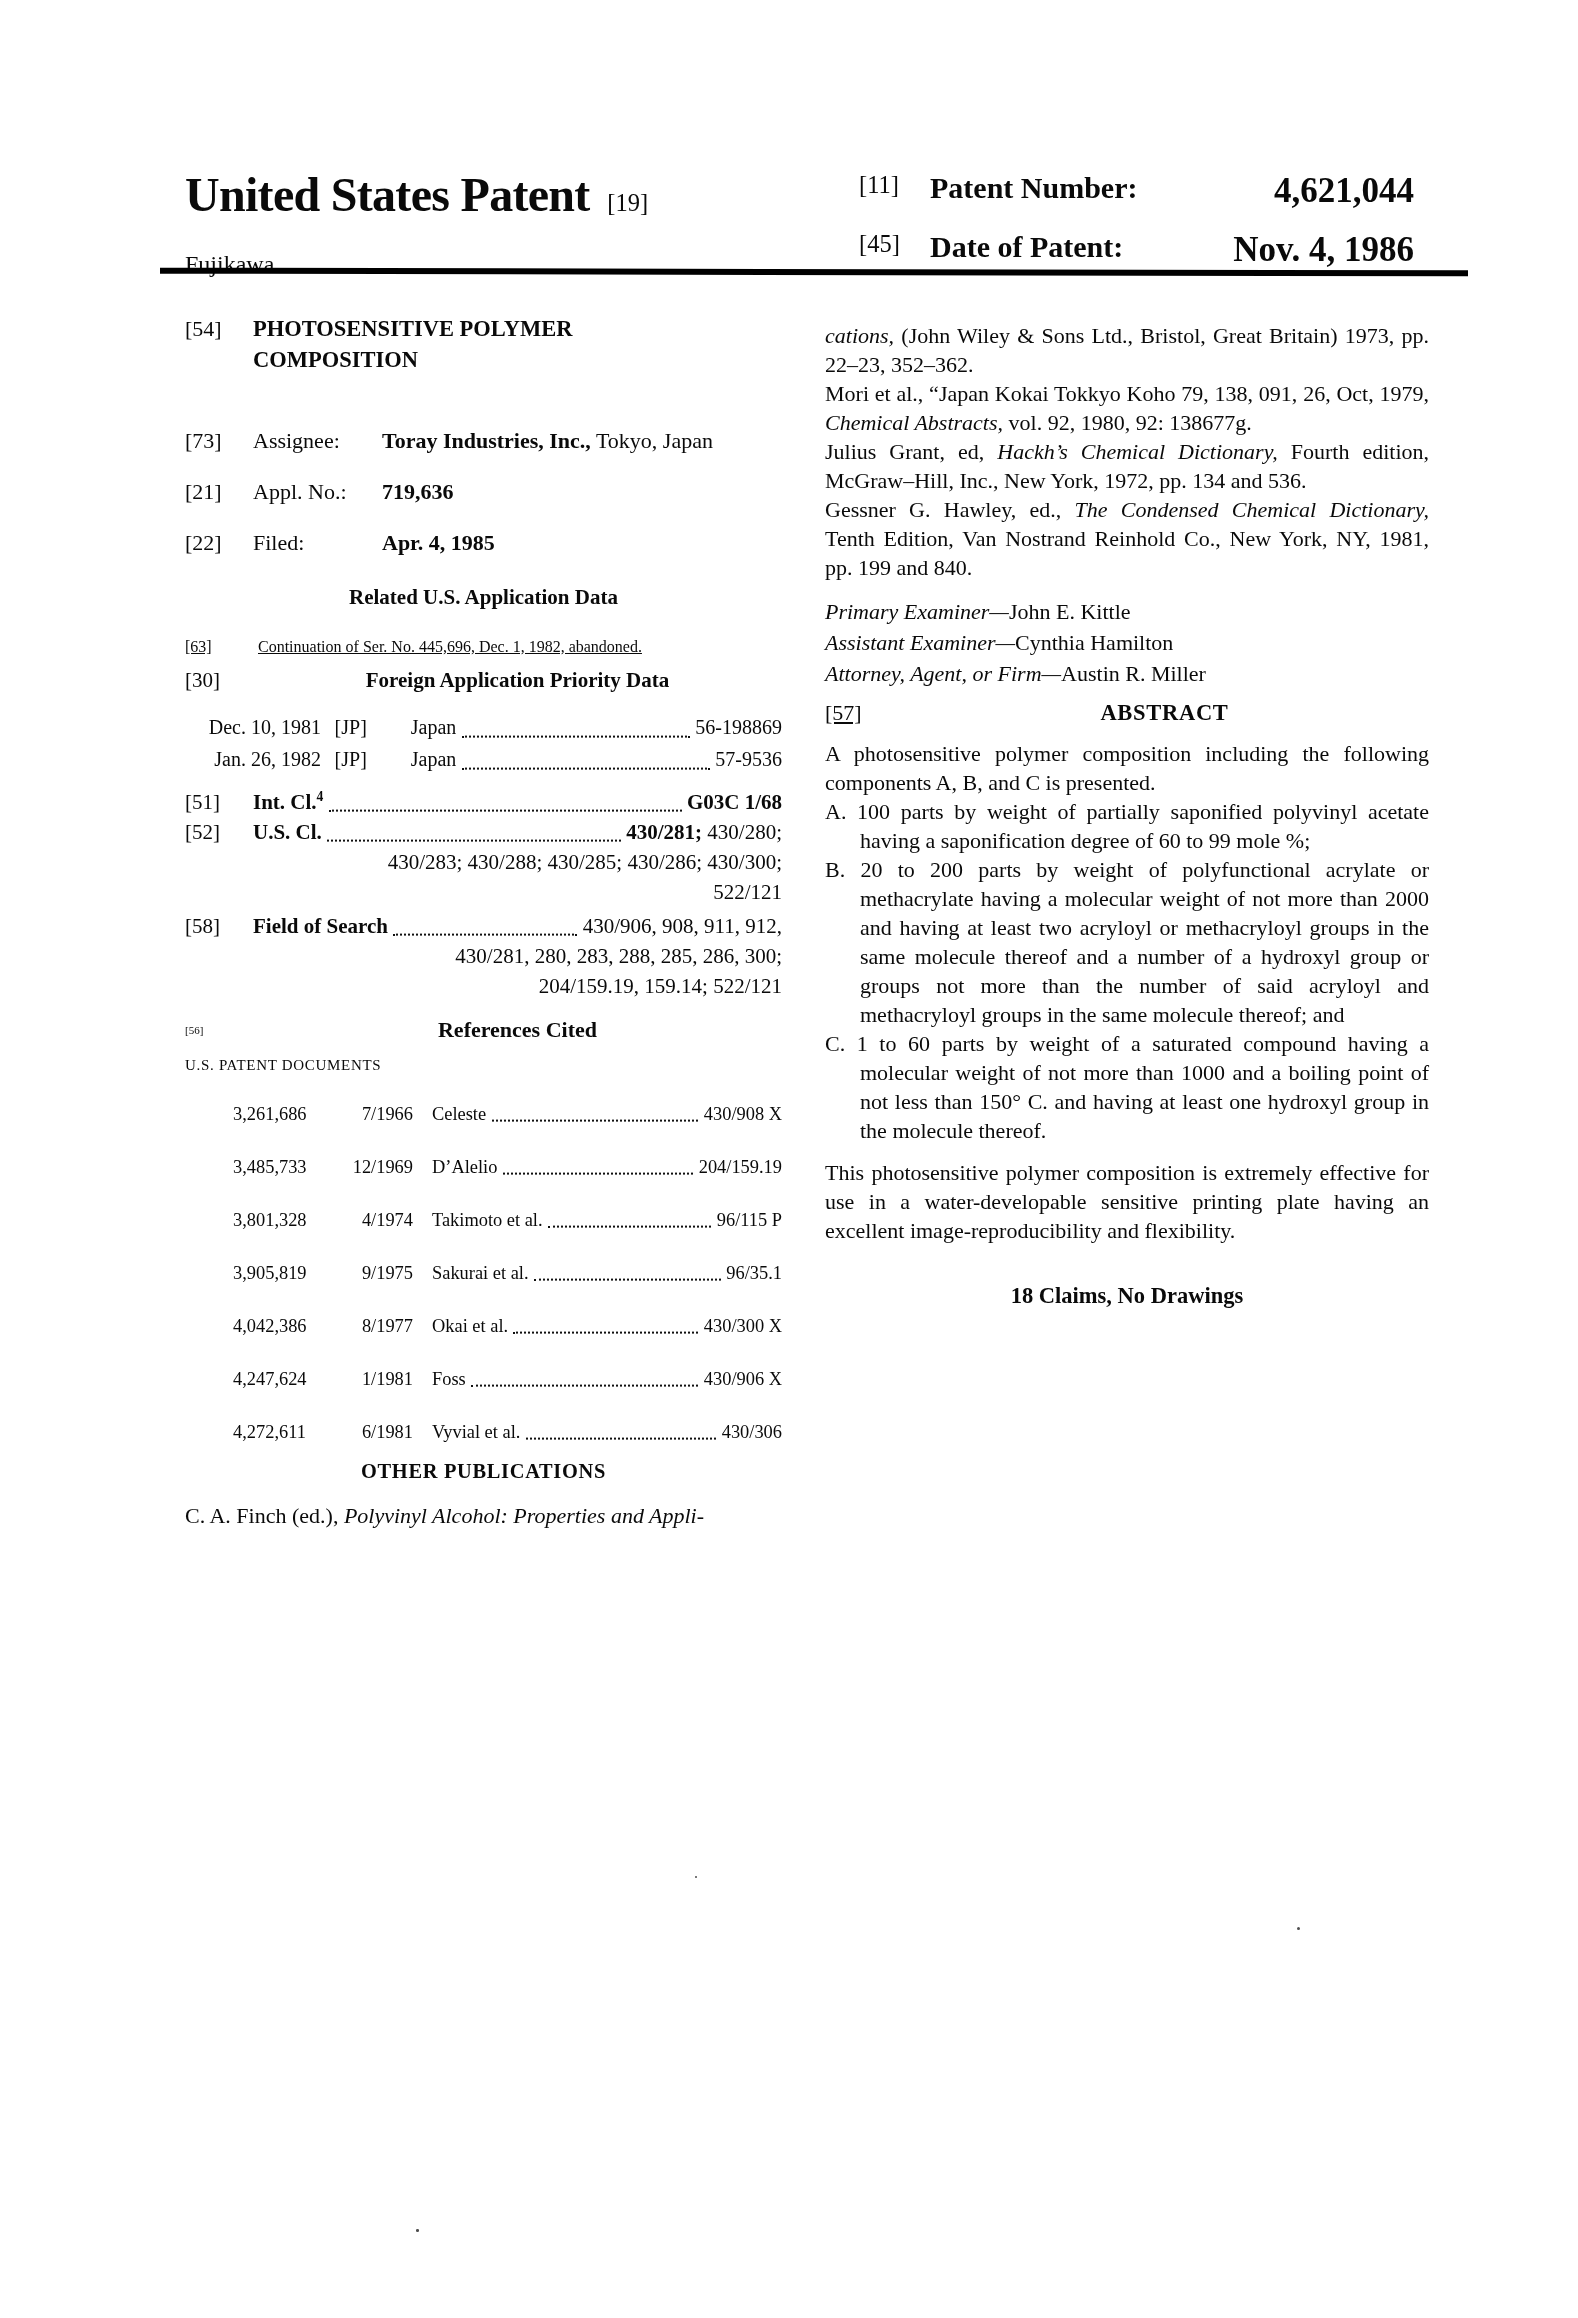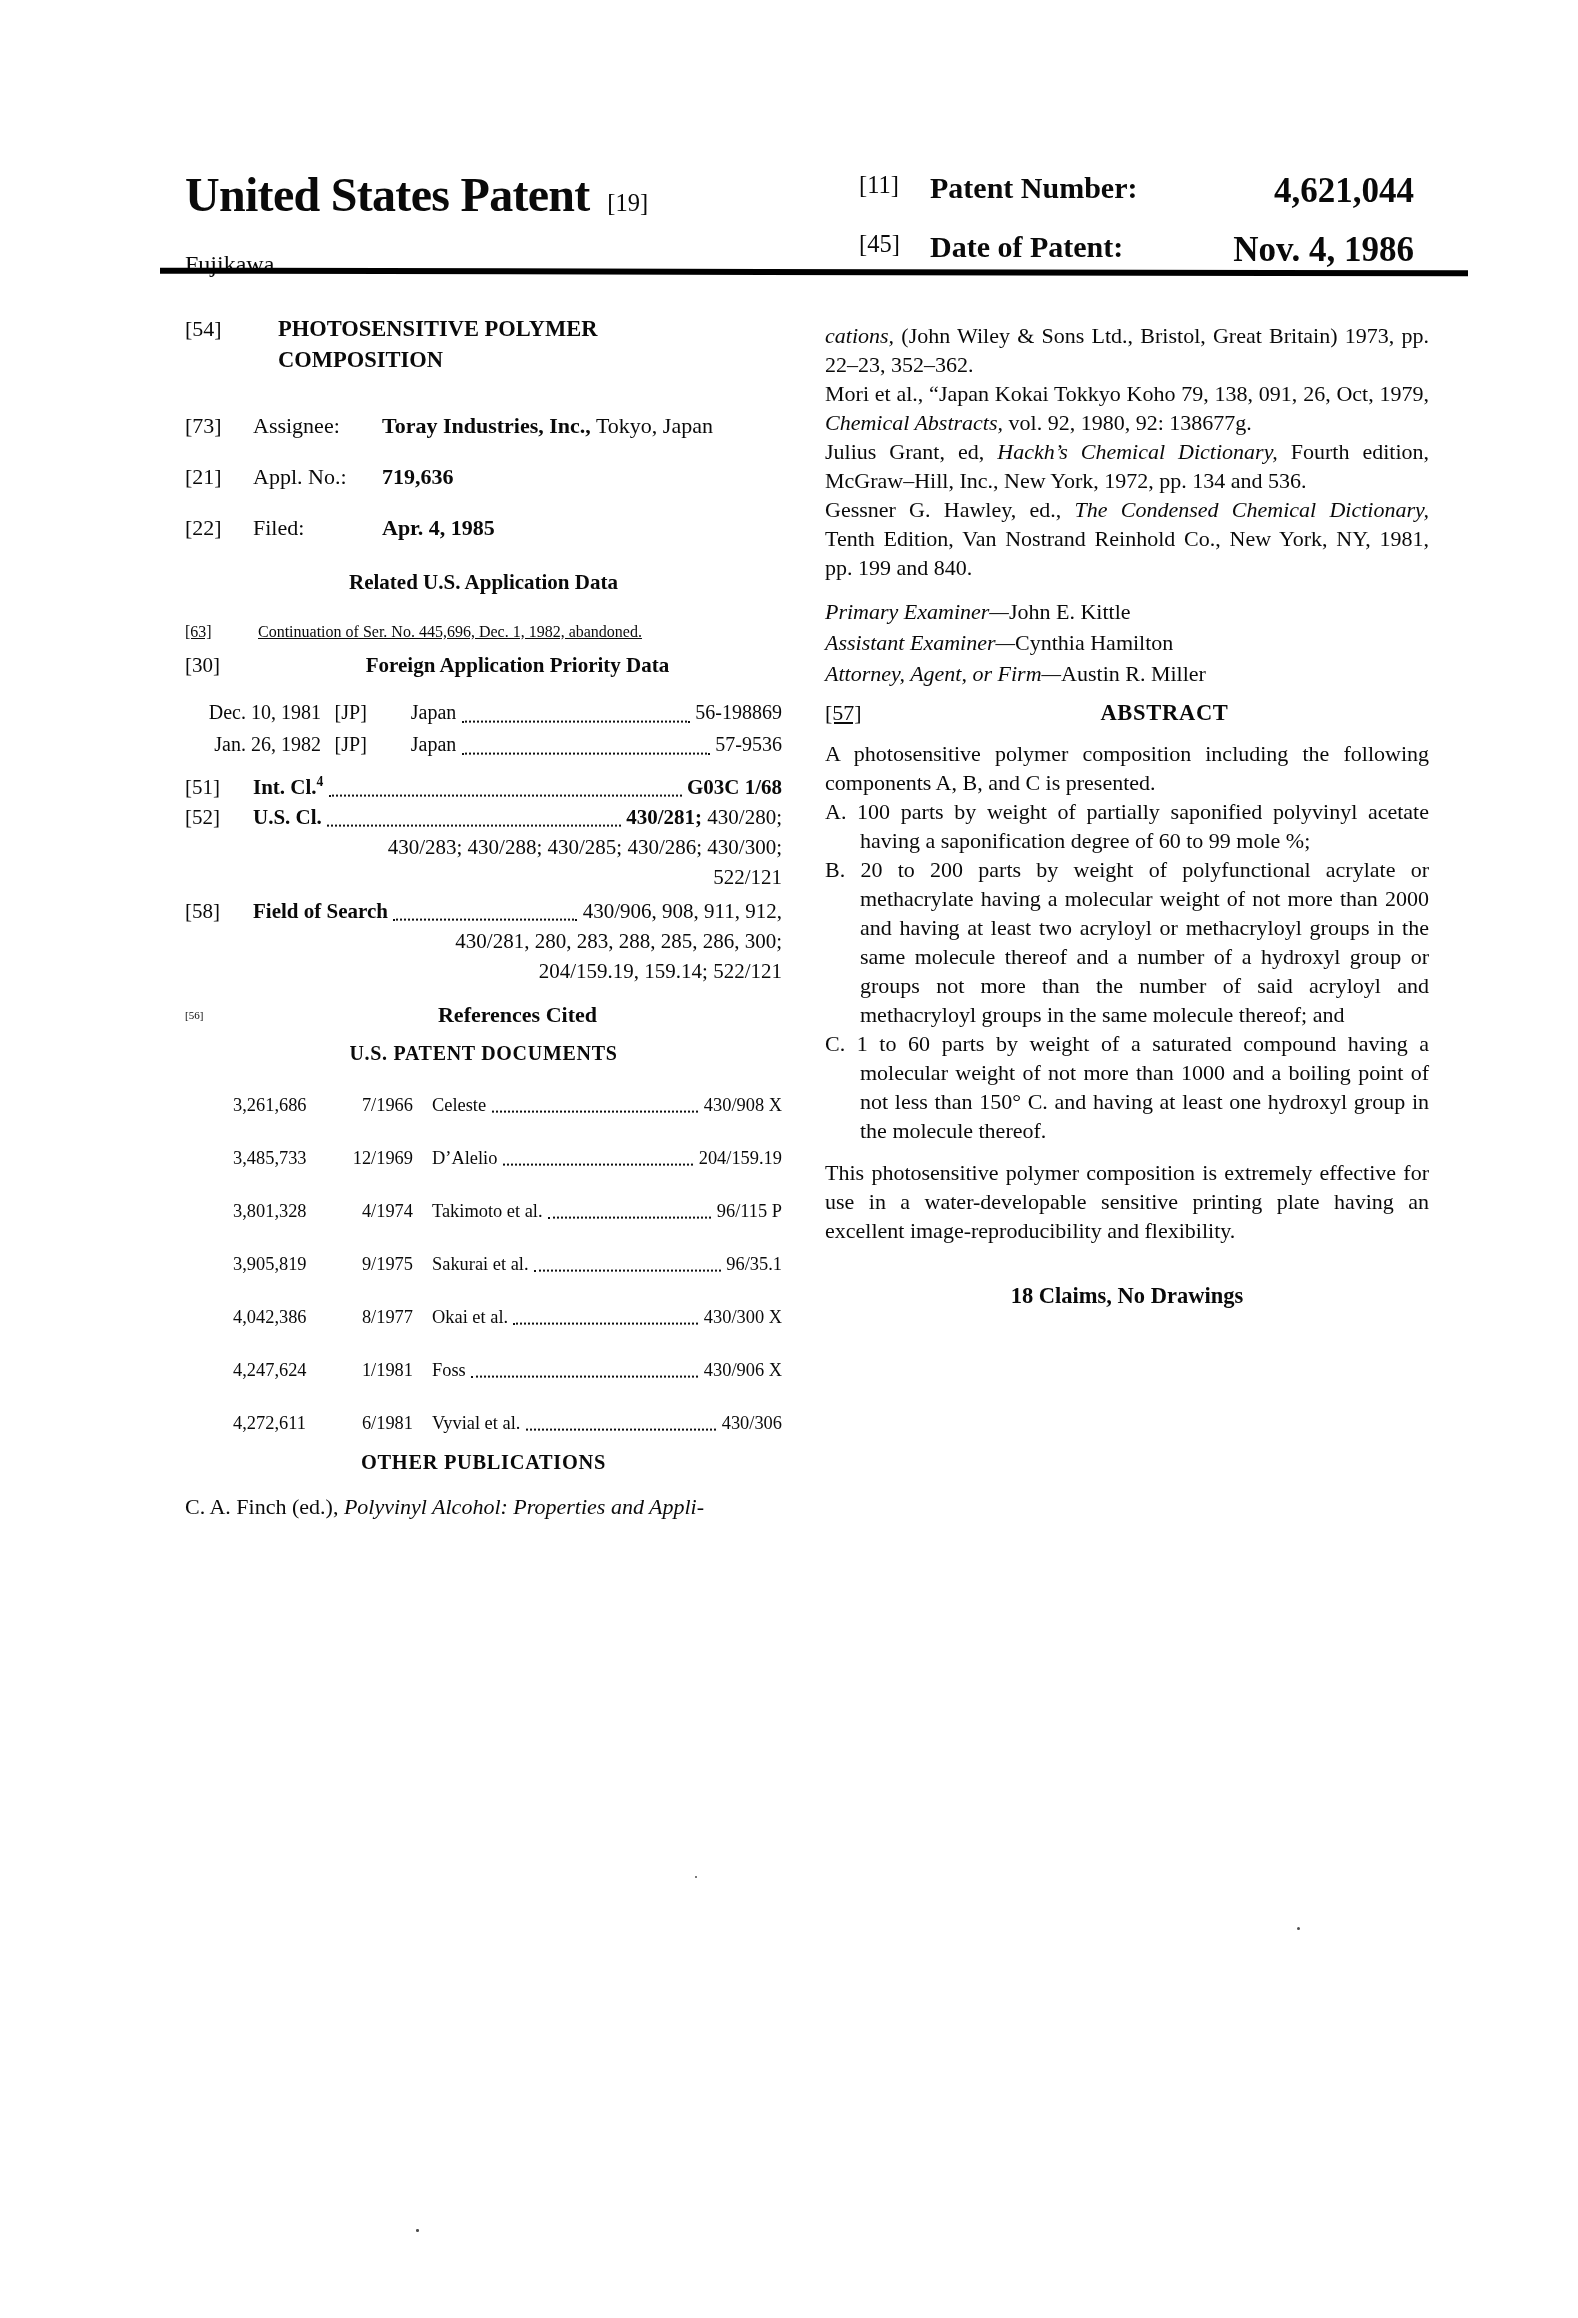--- a/index.html
+++ b/index.html
@@ -43,21 +43,21 @@
   .col-left{position:absolute;left:185px;top:313px;width:597px;}
   .col-right{position:absolute;left:825px;top:321px;width:604px;}
 
   .field{display:grid;grid-template-columns:68px 129px 1fr;
     font-size:22px;line-height:29px;margin-bottom:22px;}
   .field .code{}
   .field .val{}
   .b{font-weight:bold;}
   .i{font-style:italic;}
 
-  .f54{display:grid;grid-template-columns:68px 1fr;margin-bottom:36px;gap:25px;}
+  .f54{display:grid;grid-template-columns:68px 1fr;margin-bottom:51px;}
   .f54 .title{font-weight:bold;font-size:22.5px;line-height:31px;max-width:367px;}
   .f54 .code{font-size:22px;line-height:31px;}
 
   .sec-head{font-weight:bold;font-size:21px;text-align:center;
     margin:27px 0 23px 0;line-height:27px;}
   .sec-head-row{display:grid;grid-template-columns:68px 1fr;line-height:27px;margin-bottom:17.7px;}
   .sec-head-row .code{font-size:21px;}
   .sec-head-row .ht{font-weight:bold;font-size:21px;text-align:center;}
 
   .f63{display:grid;grid-template-columns:73px 1fr;font-size:16px;line-height:26.5px;
@@ -76,21 +76,21 @@
   .clrow .v{flex:0 0 auto;white-space:nowrap;}
   .clrow .cont{text-align:right;}
   .sup{font-size:13.6px;vertical-align:super;line-height:0;}
   .mt6{margin-top:4.1px;}
 
   .dots{flex:1 1 20.4px;min-width:19px;border-bottom:2.7px dotted #101010;
     margin:0 5.4px;transform:translateY(-5.4px);align-self:flex-end;}
 
   .refs-heading-row{display:grid;grid-template-columns:68px 1fr;margin-top:13.6px;line-height:30px;}
   .refs-heading-row .ht{font-weight:bold;font-size:22px;text-align:center;}
-  .refs-sub{font-size:20px;font-weight:700;text-align:center;letter-spacing:0.7px;
+  .refs-sub{font-size:15px;font-weight:400;text-align:left;letter-spacing:0.7px;
     margin:12.2px 0 17.7px 0;}
   .ref-table{padding-left:48px;}
   .ref-row{display:flex;align-items:baseline;font-size:18.4px;line-height:25px;margin-top:28px;}
   .ref-row .rnum{width:102px;flex:0 0 auto;}
   .ref-row .rdate{width:78px;text-align:right;flex:0 0 auto;}
   .ref-row .rname{margin-left:19px;flex:0 0 auto;}
   .ref-row .rclass{flex:0 0 auto;}
 
   .other-pubs{font-size:20.4px;font-weight:600;text-align:center;letter-spacing:0.7px;margin-top:15px;}
   .finch{font-size:22px;line-height:29px;margin-top:17.7px;text-align:justify;}

